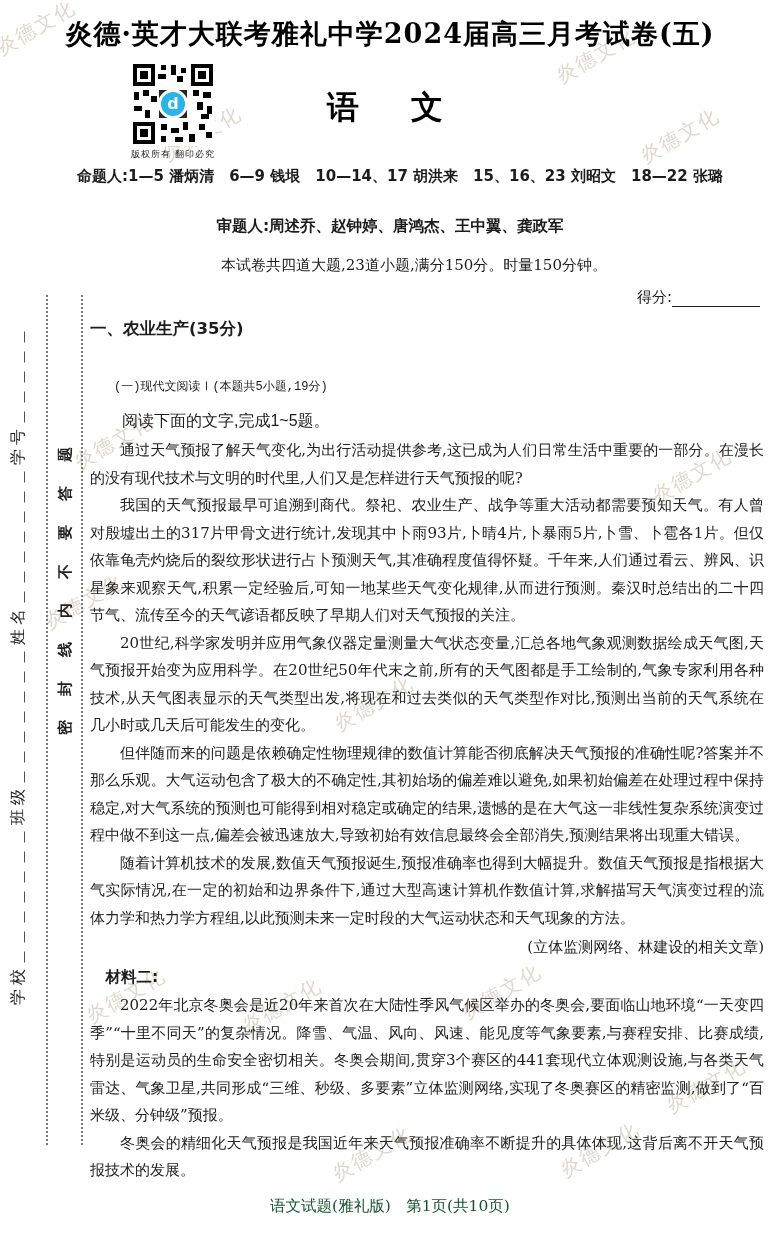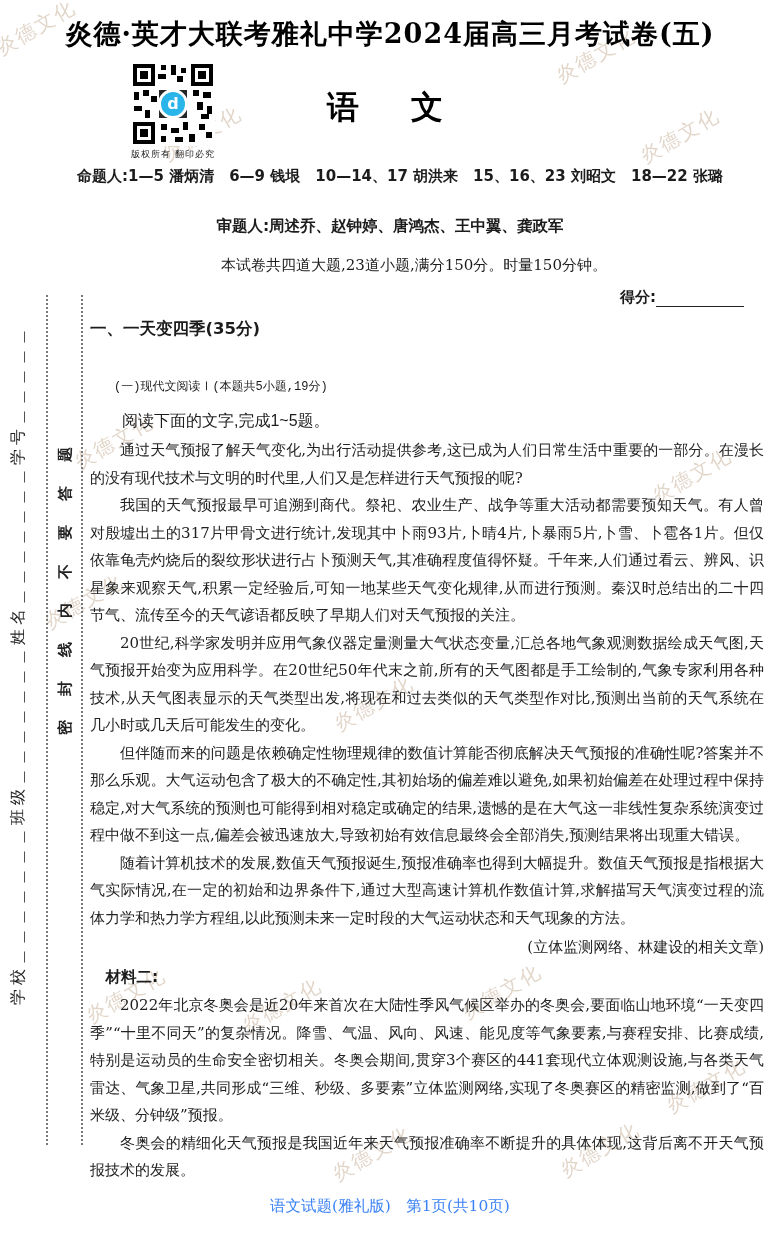--- a/index.html
+++ b/index.html
@@ -27,21 +27,21 @@
   .qr-box{position:relative;width:84px;height:84px;margin:0 auto;}
   .qr-logo{
     position:absolute;left:27px;top:27px;width:30px;height:30px;border-radius:50%;
     background:#2ab5ea;border:3px solid #ffffff;box-sizing:border-box;
     color:#fff;font-weight:bold;font-size:16px;line-height:24px;text-align:center;
   }
   .qr-caption{font-size:9px;letter-spacing:1px;margin-top:2px;color:#222;white-space:nowrap;}
   .setters{position:absolute;top:167px;left:60px;width:680px;text-align:center;font-size:15px;font-weight:600;white-space:nowrap;}
   .reviewers{position:absolute;top:216px;left:0;width:100%;text-align:center;font-size:15.5px;font-weight:bold;}
   .exam-info{position:absolute;top:256px;left:0;width:100%;text-align:center;font-size:15px;font-family:"DejaVu Serif","Liberation Serif",serif;margin-left:24px;}
-  .score-line{position:absolute;top:288px;right:36px;font-size:15px;font-weight:bold;}
+  .score-line{position:absolute;top:288px;right:20px;font-size:15px;font-weight:normal;}
   .score-blank{display:inline-block;width:88px;border-bottom:1.5px solid #222;height:14px;vertical-align:bottom;}
   
   .v-strip{position:absolute;transform:rotate(-90deg);transform-origin:0 0;white-space:nowrap;}
   .fill-blanks{left:8px;top:1005px;width:760px;font-size:16px;letter-spacing:4px;color:#222;
     font-family:"DejaVu Serif","Liberation Serif",serif;}
   .seal-text{left:56px;top:735px;width:335px;font-size:15px;letter-spacing:24px;font-weight:bold;color:#222;}
   .dotted-line{position:absolute;width:0;border-left:2px dotted #777;}
   .dl-inner{left:46px;top:295px;height:850px;}
   .dl-outer{left:81px;top:295px;height:850px;}
   
@@ -50,21 +50,21 @@
   .sec-sub{font-size:12px;line-height:33px;text-indent:2em;font-family:Liberation Mono, monospace;margin-top:26px;}
   .sec-instr{font-size:16px;line-height:33px;text-indent:2em;font-family:Liberation Sans, sans-serif;}
   .mat-label{font-size:15.5px;font-weight:bold;line-height:30px;text-indent:1em;}
   .para{
     font-size:15px;line-height:27.5px;text-indent:2em;text-align:justify;margin:0;
     font-family:"DejaVu Serif","Liberation Serif",serif;color:#222;
   }
   .attribution{font-size:15px;line-height:30px;text-align:right;font-family:"DejaVu Serif","Liberation Serif",serif;}
   
   .footer{position:absolute;top:1196px;left:0;width:100%;text-align:center;font-size:15.5px;
-    font-family:"DejaVu Serif","Liberation Serif",serif;color:#3b82f6;}
+    font-family:"DejaVu Serif","Liberation Serif",serif;color:#14532d;}
 </style>
 </head>
 <body>
 
 <span class="wm" style="left:-8px;top:14px">炎德文化</span>
 <span class="wm" style="left:552px;top:42px">炎德文化</span>
 <span class="wm" style="left:158px;top:120px">炎德文化</span>
 <span class="wm" style="left:636px;top:122px">炎德文化</span>
 <span class="wm" style="left:70px;top:428px">炎德文化</span>
 <span class="wm" style="left:648px;top:462px">炎德文化</span>
@@ -133,21 +133,21 @@
 <div class="score-line">
   <span>得分:</span><span class="score-blank"></span>
 </div>
 
 <div class="dotted-line dl-inner"></div>
 <div class="dotted-line dl-outer"></div>
 <div class="v-strip fill-blanks">学校＿＿＿＿＿＿＿班级＿＿＿＿＿＿＿姓名＿＿＿＿＿＿＿学号＿＿＿＿＿</div>
 <div class="v-strip seal-text">密封线内不要答题</div>
 
 <div class="content">
-  <div class="sec-title">一、一天变四季(35分)</div>
+  <div class="sec-title">一、农业生产(35分)</div>
   <div class="sec-sub">(一)现代文阅读Ⅰ(本题共5小题,19分)</div>
   <div class="sec-instr">阅读下面的文字,完成1~5题。</div>
 
   <p class="para">通过天气预报了解天气变化,为出行活动提供参考,这已成为人们日常生活中重要的一部分。在漫长的没有现代技术与文明的时代里,人们又是怎样进行天气预报的呢?</p>
   <p class="para">我国的天气预报最早可追溯到商代。祭祀、农业生产、战争等重大活动都需要预知天气。有人曾对殷墟出土的317片甲骨文进行统计,发现其中卜雨93片,卜晴4片,卜暴雨5片,卜雪、卜雹各1片。但仅依靠龟壳灼烧后的裂纹形状进行占卜预测天气,其准确程度值得怀疑。千年来,人们通过看云、辨风、识星象来观察天气,积累一定经验后,可知一地某些天气变化规律,从而进行预测。秦汉时总结出的二十四节气、流传至今的天气谚语都反映了早期人们对天气预报的关注。</p>
   <p class="para">20世纪,科学家发明并应用气象仪器定量测量大气状态变量,汇总各地气象观测数据绘成天气图,天气预报开始变为应用科学。在20世纪50年代末之前,所有的天气图都是手工绘制的,气象专家利用各种技术,从天气图表显示的天气类型出发,将现在和过去类似的天气类型作对比,预测出当前的天气系统在几小时或几天后可能发生的变化。</p>
   <p class="para">但伴随而来的问题是依赖确定性物理规律的数值计算能否彻底解决天气预报的准确性呢?答案并不那么乐观。大气运动包含了极大的不确定性,其初始场的偏差难以避免,如果初始偏差在处理过程中保持稳定,对大气系统的预测也可能得到相对稳定或确定的结果,遗憾的是在大气这一非线性复杂系统演变过程中做不到这一点,偏差会被迅速放大,导致初始有效信息最终会全部消失,预测结果将出现重大错误。</p>
   <p class="para">随着计算机技术的发展,数值天气预报诞生,预报准确率也得到大幅提升。数值天气预报是指根据大气实际情况,在一定的初始和边界条件下,通过大型高速计算机作数值计算,求解描写天气演变过程的流体力学和热力学方程组,以此预测未来一定时段的大气运动状态和天气现象的方法。</p>
   <div class="attribution">(立体监测网络、林建设的相关文章)</div>
 

